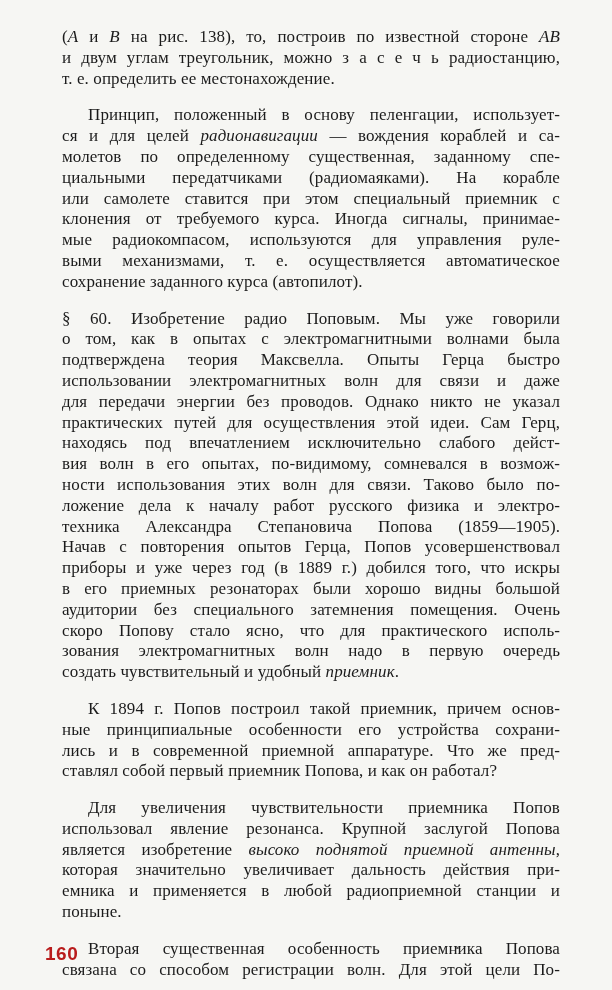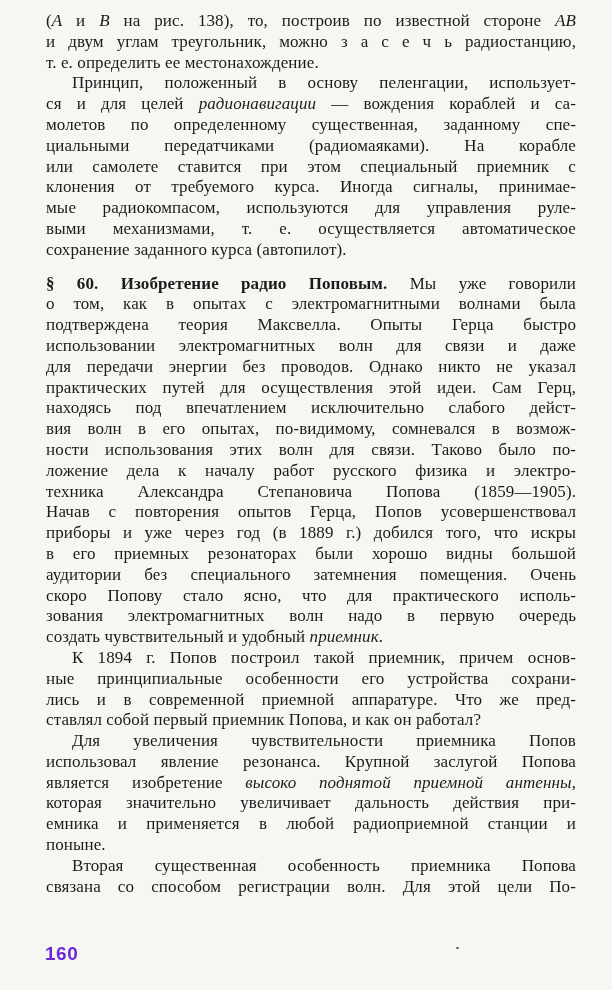--- a/index.html
+++ b/index.html
@@ -12,42 +12,42 @@
     color: #1b1b1b;
     font-family: "Liberation Serif", "DejaVu Serif", serif;
     overflow: hidden;
   }
   .text-block {
     position: absolute;
     left: 46px;
     top: 11px;
     width: 530px;
   }
-  .paragraph { margin: 0; }
+  .paragraph { margin: 16px; }
   .paragraph.space-before { margin-top: 13px; }
   .line {
     font-size: 17px;
     line-height: 20.8px;
     letter-spacing: 0.1px;
     text-align: justify;
     text-align-last: justify;
     -moz-text-align-last: justify;
   }
   .line.indent { text-indent: 26px; }
   .line.last { text-align-last: left; -moz-text-align-last: left; }
-  .line b { font-weight: bold; }
+  .line b { font-weight: normal; }
   .line i { font-style: italic; }
   .page-number {
     position: absolute;
     left: 45px;
     top: 943px;
     font-family: "Liberation Sans", "DejaVu Sans", sans-serif;
     font-weight: 700;
     font-size: 19px;
-    color: #6d28d9;
+    color: #b91c1c;
     letter-spacing: 0.5px;
   }
   .scan-speck {
     position: absolute;
     left: 456px;
     top: 947px;
     width: 3px;
     height: 2px;
     background: #555;
     border-radius: 50%;

